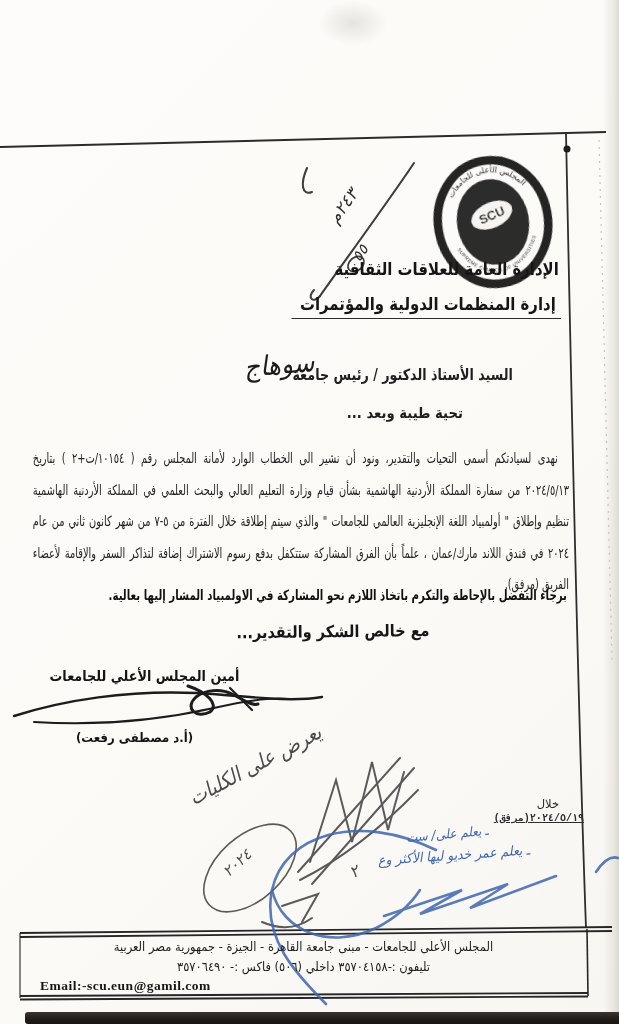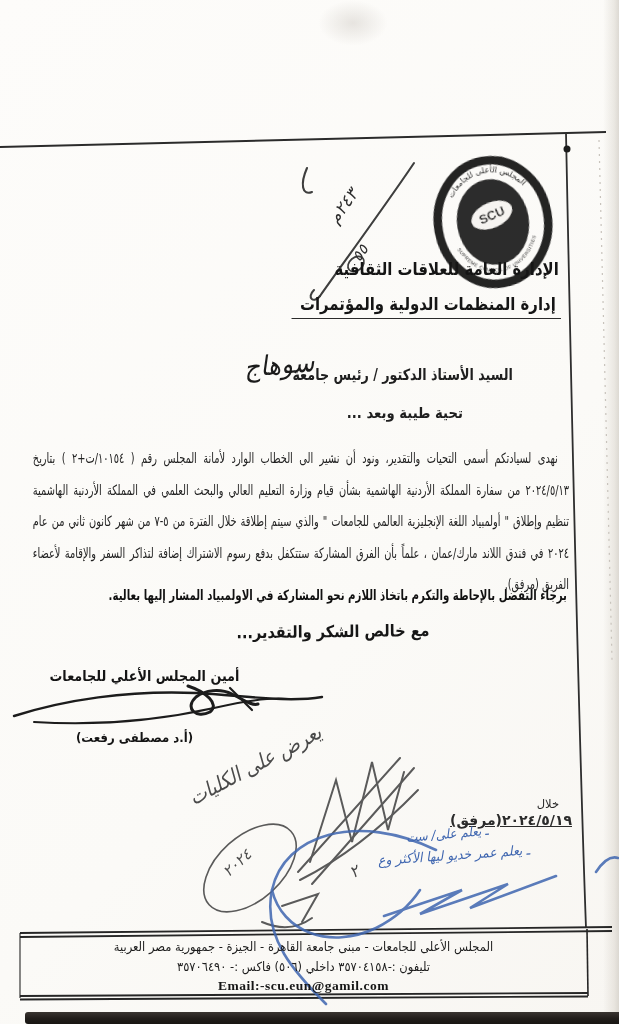--- a/index.html
+++ b/index.html
@@ -47,30 +47,30 @@
   .sig-title{top:668px;left:42px;width:210px;text-align:center;font-size:14.5px;font-weight:bold;
              transform:scaleX(.88);transform-origin:50% 50%;color:#141414;}
   .sig-name{top:730px;left:76px;font-size:13px;font-weight:bold;transform:scaleX(.9);transform-origin:0 50%;color:#141414;}
 
   
   .review-note{left:196px;top:786px;font-size:21px;font-style:italic;color:#4a4a4a;letter-spacing:1px;
                transform:rotate(-28deg) scaleX(.88);transform-origin:0 100%;}
   .circled-year{left:221px;top:854px;font-size:15px;font-style:italic;color:#4c4c4c;transform:rotate(-42deg);}
   .small-two{left:350px;top:862px;font-size:16px;font-style:italic;color:#474747;transform:rotate(-30deg);}
   .clerk{top:797px;right:60px;font-size:11.5px;color:#2b2b2b;}
-  .clerk-date{top:812px;right:47px;font-size:14px;color:#2b2b2b;text-decoration:underline;font-weight:bold;}
+  .clerk-date{top:812px;right:35px;font-size:10px;color:#2b2b2b;text-decoration:underline;font-weight:bold;font-family:Liberation Mono, monospace;}
   .blue1{left:406px;top:830px;font-size:13px;color:#3f66b0;font-style:italic;
          transform:rotate(-5deg) scaleX(.92);transform-origin:0 50%;}
   .blue2{left:378px;top:852px;font-size:13.5px;color:#3f66b0;font-style:italic;
          transform:rotate(-4deg) scaleX(.92);transform-origin:0 50%;}
 
   
   .ft1{top:939px;left:40px;right:52px;text-align:center;font-size:12.5px;transform:scaleX(.92);color:#1d1d1d;}
   .ft2{top:959px;left:40px;right:52px;text-align:center;font-size:12.5px;transform:scaleX(.92);color:#1d1d1d;}
-  .ftmail{top:978px;left:40px;right:52px;text-align:center;font-size:13.5px;font-weight:bold;
+  .ftmail{top:978px;left:40px;right:52px;text-align:left;font-size:13.5px;font-weight:bold;
           font-family:"Liberation Serif","DejaVu Serif",serif;letter-spacing:.5px;color:#161616;}
 
   .bottom-band{left:25px;right:0;top:1012px;height:12px;
                background:linear-gradient(to bottom,#3a3531,#211d1a 55%,#181512);border-radius:3px 0 0 3px;}
 </style>
 </head>
 <body>
 
 <div class="page">
 

